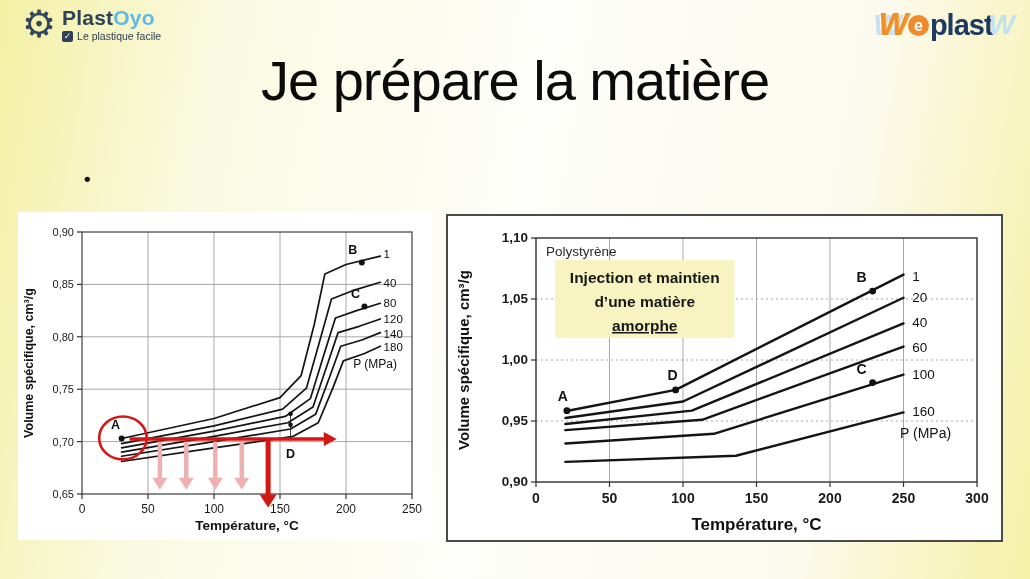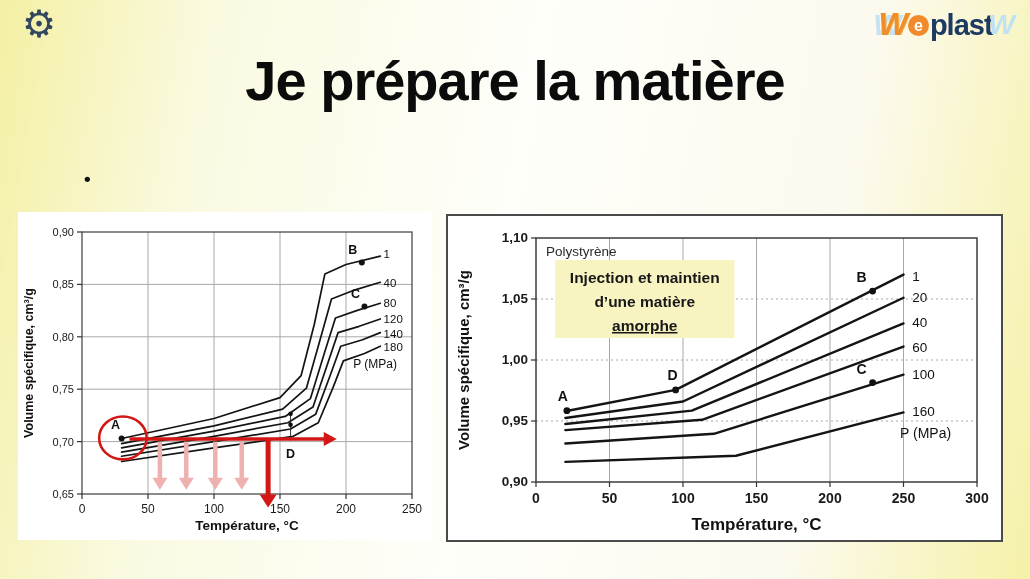--- a/index.html
+++ b/index.html
@@ -21,34 +21,43 @@
   .weplast{position:absolute;right:18px;top:8px;display:flex;align-items:center;height:34px;}
   .wp-ghost{color:#c6e2f2;font-size:30px;font-weight:700;font-style:italic;letter-spacing:-3px;margin-right:-20px;}
   .wp-w{color:#ef8e2c;font-size:31px;font-weight:700;font-style:italic;letter-spacing:-2px;
     text-shadow:1px 0 0 #f6b24a;}
   .wp-e{display:inline-block;width:21px;height:21px;border-radius:50%;background:#f08a2a;color:#fff;
     font-size:16px;font-weight:700;line-height:21px;text-align:center;margin:0 1px 0 2px;}
   .wp-plast{color:#1d3a63;font-size:29px;font-weight:700;letter-spacing:-1px;}
   .wp-ghost2{color:#bfe2f2;font-size:28px;font-weight:700;font-style:italic;margin-left:-4px;letter-spacing:-3px;}
   
   .slide-title{position:absolute;left:0;right:0;top:48px;text-align:center;
-    font-size:56px;font-weight:700;letter-spacing:-1px;color:#0b0b0b;}
+    font-size:56px;font-weight:400;letter-spacing:-1px;color:#0b0b0b;}
   .bullet-line{position:absolute;left:84px;top:168px;font-size:19px;font-weight:700;color:#111;
     display:flex;gap:16px;align-items:baseline;}
   
   .panel{position:absolute;background:#fff;}
   .panel-left{left:18px;top:212px;width:414px;height:328px;}
   .panel-right{left:446px;top:214px;width:557px;height:328px;border:2px solid #4a4a4a;box-sizing:border-box;}
   svg text{font-family:"Liberation Sans",sans-serif;}
 </style>
 </head>
 <body>
 
 <div class="plastoyo">
   <span class="po-gear">⚙</span>
+  <div class="po-text">
+    <div class="po-name">
+      <span class="po-plast">Plast</span><span class="po-oyo">Oyo</span>
+    </div>
+    <div class="po-tag">
+      <span class="po-check">✓</span>
+      <span>Le plastique facile</span>
+    </div>
+  </div>
 </div>
 
 <div class="weplast">
   <span class="wp-ghost">W</span>
   <span class="wp-w">W</span>
   <span class="wp-e">e</span>
   <span class="wp-plast">plast</span>
   <span class="wp-ghost2">W</span>
 </div>
 

